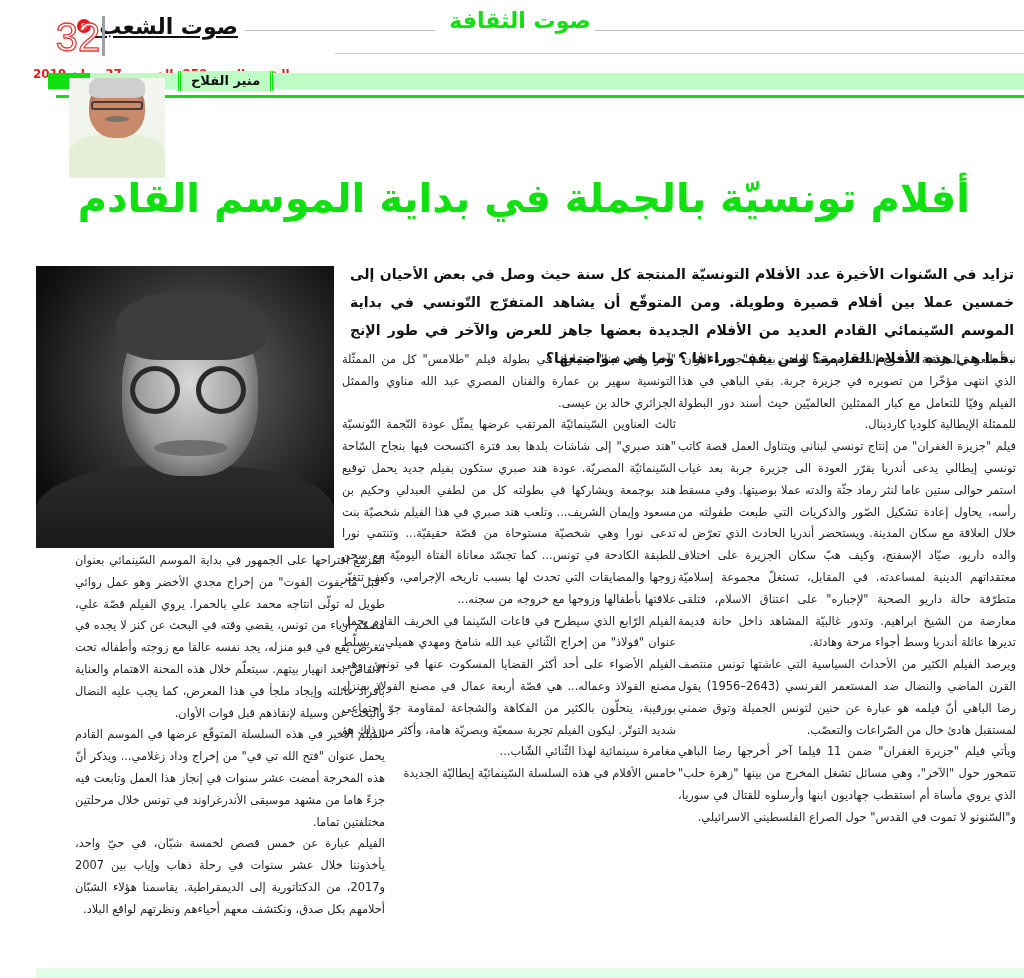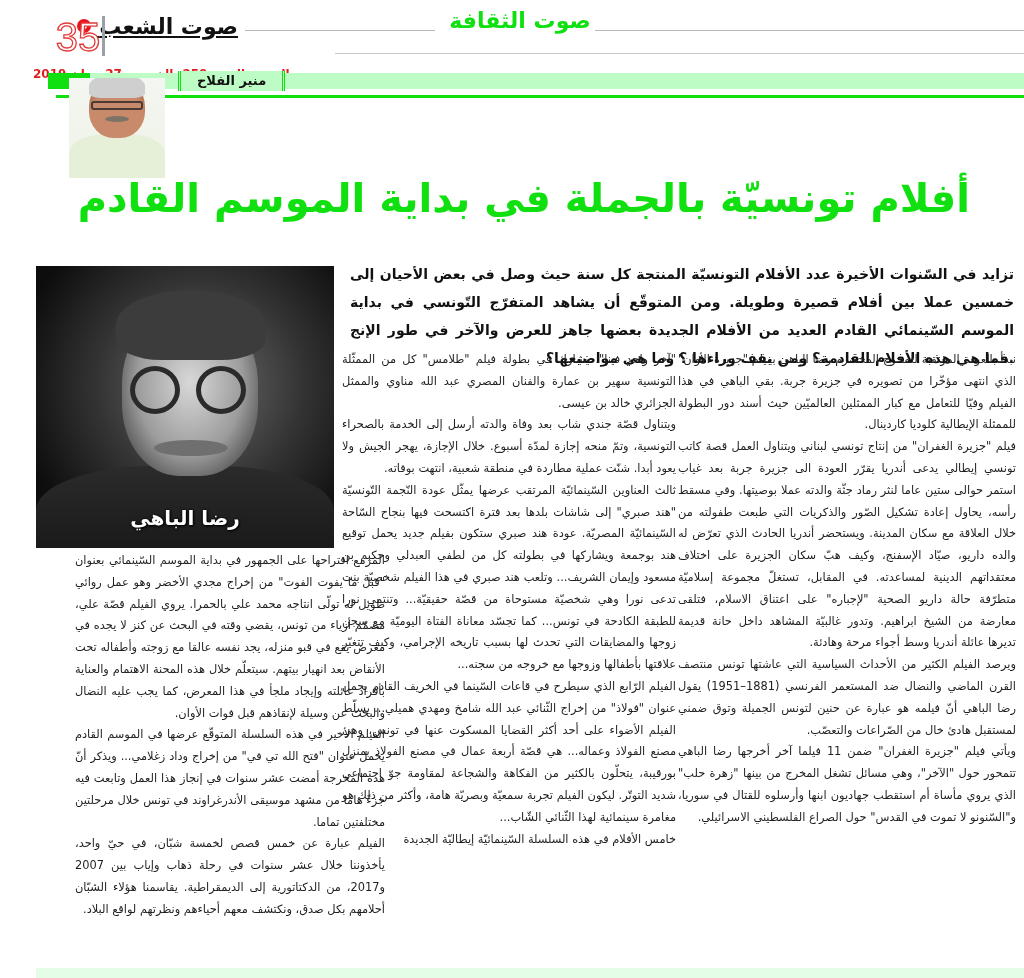--- a/index.html
+++ b/index.html
@@ -35,21 +35,21 @@
     position: absolute; top: 14px; left: 55px; width: 46px; height: 46px;
     font-family: "Liberation Sans", sans-serif; font-size: 40px; line-height: 46px;
     color: #fff; -webkit-text-stroke: 1.3px #e33a3a; text-align: center; direction: ltr;
   }
   .page-sep { position: absolute; top: 16px; left: 102px; width: 3px; height: 40px; background: #9aa0a8; }
 
   
   .author-band { position: absolute; top: 73px; left: 50px; width: 974px; height: 16px; background: #bdfcc5; }
   .author-band-block { position: absolute; top: 73px; left: 48px; width: 42px; height: 16px; background: #10e010; }
   .author-name {
-    position: absolute; top: 71px; left: 178px; height: 20px; padding: 0 16px;
+    position: absolute; top: 71px; left: 178px; height: 20px; padding: 0 10px;
     font-weight: bold; font-size: 13px; line-height: 20px; color: #111; white-space: nowrap;
     border-left: 3px double #10e010; border-right: 3px double #10e010; background: #bdfcc5;
   }
   .green-rule { position: absolute; top: 95px; left: 56px; width: 968px; height: 3px; background: #10e010; }
 
   .author-photo {
     position: absolute; top: 78px; left: 69px; width: 96px; height: 100px; overflow: hidden;
     background: linear-gradient(180deg, #f4f6f1 0%, #eef3e6 100%);
   }
   .author-photo .head {
@@ -132,21 +132,21 @@
   <div class="section-title">صوت الثقافة</div>
   <div class="rule-top-left"></div>
   <div class="rule-mid"></div>
 
   <div class="logo">
     <span>صوت الشعب</span>
     <span class="logo-dot"></span>
   </div>
   <div class="issue-line">صوت الشعب العدد -259- الخميس 27 جوان 2019</div>
   <div class="page-sep"></div>
-  <div class="page-number">35</div>
+  <div class="page-number">32</div>
 </header>
 
 <div class="author-band"></div>
 <div class="author-band-block"></div>
 <div class="author-name">منير الفلاح</div>
 <div class="green-rule"></div>
 
 <div class="author-photo">
   <div class="shirt"></div>
   <div class="head"></div>
@@ -159,33 +159,31 @@
 
 <p class="lead">تزايد في السّنوات الأخيرة عدد الأفلام التونسيّة المنتجة كل سنة حيث وصل في بعض الأحيان إلى خمسين عملا بين أفلام قصيرة وطويلة. ومن المتوقّع أن يشاهد المتفرّج التّونسي في بداية الموسم السّينمائي القادم العديد من الأفلام الجديدة بعضها جاهز للعرض والآخر في طور الإنج .فما هي هذه الأفلام القادمة؟ ومن يقف وراءها ؟ وما هي مواضيعها؟</p>
 
 <figure class="portrait">
   <div class="p-coat"></div>
   <div class="p-face"></div>
   <div class="p-hair"></div>
   <div class="p-lens l1"></div>
   <div class="p-lens l2"></div>
   <div class="p-moustache"></div>
-  <figcaption class="p-caption">رضا الباهي</figcaption>
 </figure>
 
 <section class="col col-right">
   <p>نبدأ بالعودة المرتقبة للمخرج المخضرم رضا الباهي بفيلم "جزيرة الأوان" الذي انتهى مؤخّرا من تصويره في جزيرة جربة. بقي الباهي في هذا الفيلم وفيّا للتعامل مع كبار الممثلين العالميّين حيث أسند دور البطولة للممثلة الإيطالية كلوديا كاردينال.</p>
   <p>فيلم "جزيرة الغفران" من إنتاج تونسي لبناني ويتناول العمل قصة كاتب تونسي إيطالي يدعى أندريا يقرّر العودة الى جزيرة جربة بعد غياب استمر حوالى ستين عاما لنثر رماد جثّة والدته عملا بوصيتها. وفي مسقط رأسه، يحاول إعادة تشكيل الصّور والذكريات التي طبعت طفولته من خلال العلاقة مع سكان المدينة. ويستحضر أندريا الحادث الذي تعرّض له والده داريو، صيّاد الإسفنج، وكيف هبّ سكان الجزيرة على اختلاف معتقداتهم الدينية لمساعدته. في المقابل، تستغلّ مجموعة إسلاميّة متطرّفة حالة داريو الصحية "لإجباره" على اعتناق الاسلام، فتلقى معارضة من الشيخ ابراهيم. وتدور غالبيّة المشاهد داخل حانة قديمة تديرها عائلة أندريا وسط أجواء مرحة وهادئة.</p>
-  <p>ويرصد الفيلم الكثير من الأحداث السياسية التي عاشتها تونس منتصف القرن الماضي والنضال ضد المستعمر الفرنسي (1881–1951) يقول رضا الباهي أنّ فيلمه هو عبارة عن حنين لتونس الجميلة وتوق ضمني لمستقبل هادئ خال من الصّراعات والتعصّب.</p>
+  <p>ويرصد الفيلم الكثير من الأحداث السياسية التي عاشتها تونس منتصف القرن الماضي والنضال ضد المستعمر الفرنسي (2643–1956) يقول رضا الباهي أنّ فيلمه هو عبارة عن حنين لتونس الجميلة وتوق ضمني لمستقبل هادئ خال من الصّراعات والتعصّب.</p>
   <p>ويأتي فيلم "جزيرة الغفران" ضمن 11 فيلما آخر أخرجها رضا الباهي تتمحور حول "الآخر"، وهي مسائل تشغل المخرج من بينها "زهرة حلب" الذي يروي مأساة أم استقطب جهاديون ابنها وأرسلوه للقتال في سوريا، و"السّنونو لا تموت في القدس" حول الصراع الفلسطيني الاسرائيلي.</p>
 </section>
 
 <section class="col col-middle">
   <p>"آخر واحد فينا". يشارك في بطولة فيلم "طلامس" كل من الممثّلة التونسية سهير بن عمارة والفنان المصري عبد الله مناوي والممثل الجزائري خالد بن عيسى.</p>
-  <p>ويتناول قصّة جندي شاب بعد وفاة والدته أرسل إلى الخدمة بالصحراء التونسية، وتمّ منحه إجازة لمدّة أسبوع. خلال الإجازة، يهجر الجيش ولا يعود أبدا. شنّت عملية مطاردة في منطقة شعبية، انتهت بوفاته.</p>
   <p>ثالث العناوين السّينمائيّة المرتقب عرضها يمثّل عودة النّجمة التّونسيّة "هند صبري" إلى شاشات بلدها بعد فترة اكتسحت فيها بنجاح السّاحة السّينمائيّة المصريّة. عودة هند صبري ستكون بفيلم جديد يحمل توقيع هند بوجمعة ويشاركها في بطولته كل من لطفي العبدلي وحكيم بن مسعود وإيمان الشريف... وتلعب هند صبري في هذا الفيلم شخصيّة بنت تدعى نورا وهي شخصيّة مستوحاة من قصّة حقيقيّة... وتنتمي نورا للطبقة الكادحة في تونس... كما تجسّد معاناة الفتاة اليوميّة مع سجن زوجها والمضايقات التي تحدث لها بسبب تاريخه الإجرامي، وكيف تتغيّر علاقتها بأطفالها وزوجها مع خروجه من سجنه...</p>
   <p>الفيلم الرّابع الذي سيطرح في قاعات السّينما في الخريف القادم يحمل عنوان "فولاذ" من إخراج الثّنائي عبد الله شامخ ومهدي هميلي... يسلّط الفيلم الأضواء على أحد أكثر القضايا المسكوت عنها في تونس، وهي مصنع الفولاذ وعماله... هي قصّة أربعة عمال في مصنع الفولاذ بمنزل بورقيبة، يتحلّون بالكثير من الفكاهة والشجاعة لمقاومة جوّ اجتماعي شديد التوتّر. ليكون الفيلم تجربة سمعيّة وبصريّة هامة، وأكثر من ذلك هو مغامرة سينمائية لهذا الثّنائي الشّاب...</p>
   <p>خامس الأفلام في هذه السلسلة السّينمائيّة إيطاليّة الجديدة</p>
 </section>
 
 <section class="col col-left">
   <p>المزمع اقتراحها على الجمهور في بداية الموسم السّينمائي بعنوان "قبل ما يفوت الفوت" من إخراج مجدي الأخضر وهو عمل روائي طويل له تولّى انتاجه محمد علي بالحمرا. يروي الفيلم قصّة علي، مصمّم أزياء من تونس، يقضي وقته في البحث عن كنز لا يجده في معرض يقع في قبو منزله، يجد نفسه عالقا مع زوجته وأطفاله تحت الأنقاض بعد انهيار بيتهم. سيتعلّم خلال هذه المحنة الاهتمام والعناية بأفراد عائلته وإيجاد ملجأ في هذا المعرض، كما يجب عليه النضال والبحث عن وسيلة لإنقاذهم قبل فوات الأوان.</p>
   <p>الفيلم الأخير في هذه السلسلة المتوقّع عرضها في الموسم القادم يحمل عنوان "فتح الله تي في" من إخراج وداد زغلامي... ويذكر أنّ هذه المخرجة أمضت عشر سنوات في إنجاز هذا العمل وتابعت فيه جزءً هاما من مشهد موسيقى الأندرغراوند في تونس خلال مرحلتين مختلفتين تماما.</p>
   <p>الفيلم عبارة عن خمس قصص لخمسة شبّان، في حيّ واحد، يأخذوننا خلال عشر سنوات في رحلة ذهاب وإياب بين 2007 و2017، من الدكتاتورية إلى الديمقراطية. يقاسمنا هؤلاء الشبّان أحلامهم بكل صدق، ونكتشف معهم أحياءهم ونظرتهم لواقع البلاد.</p>
 </section>

